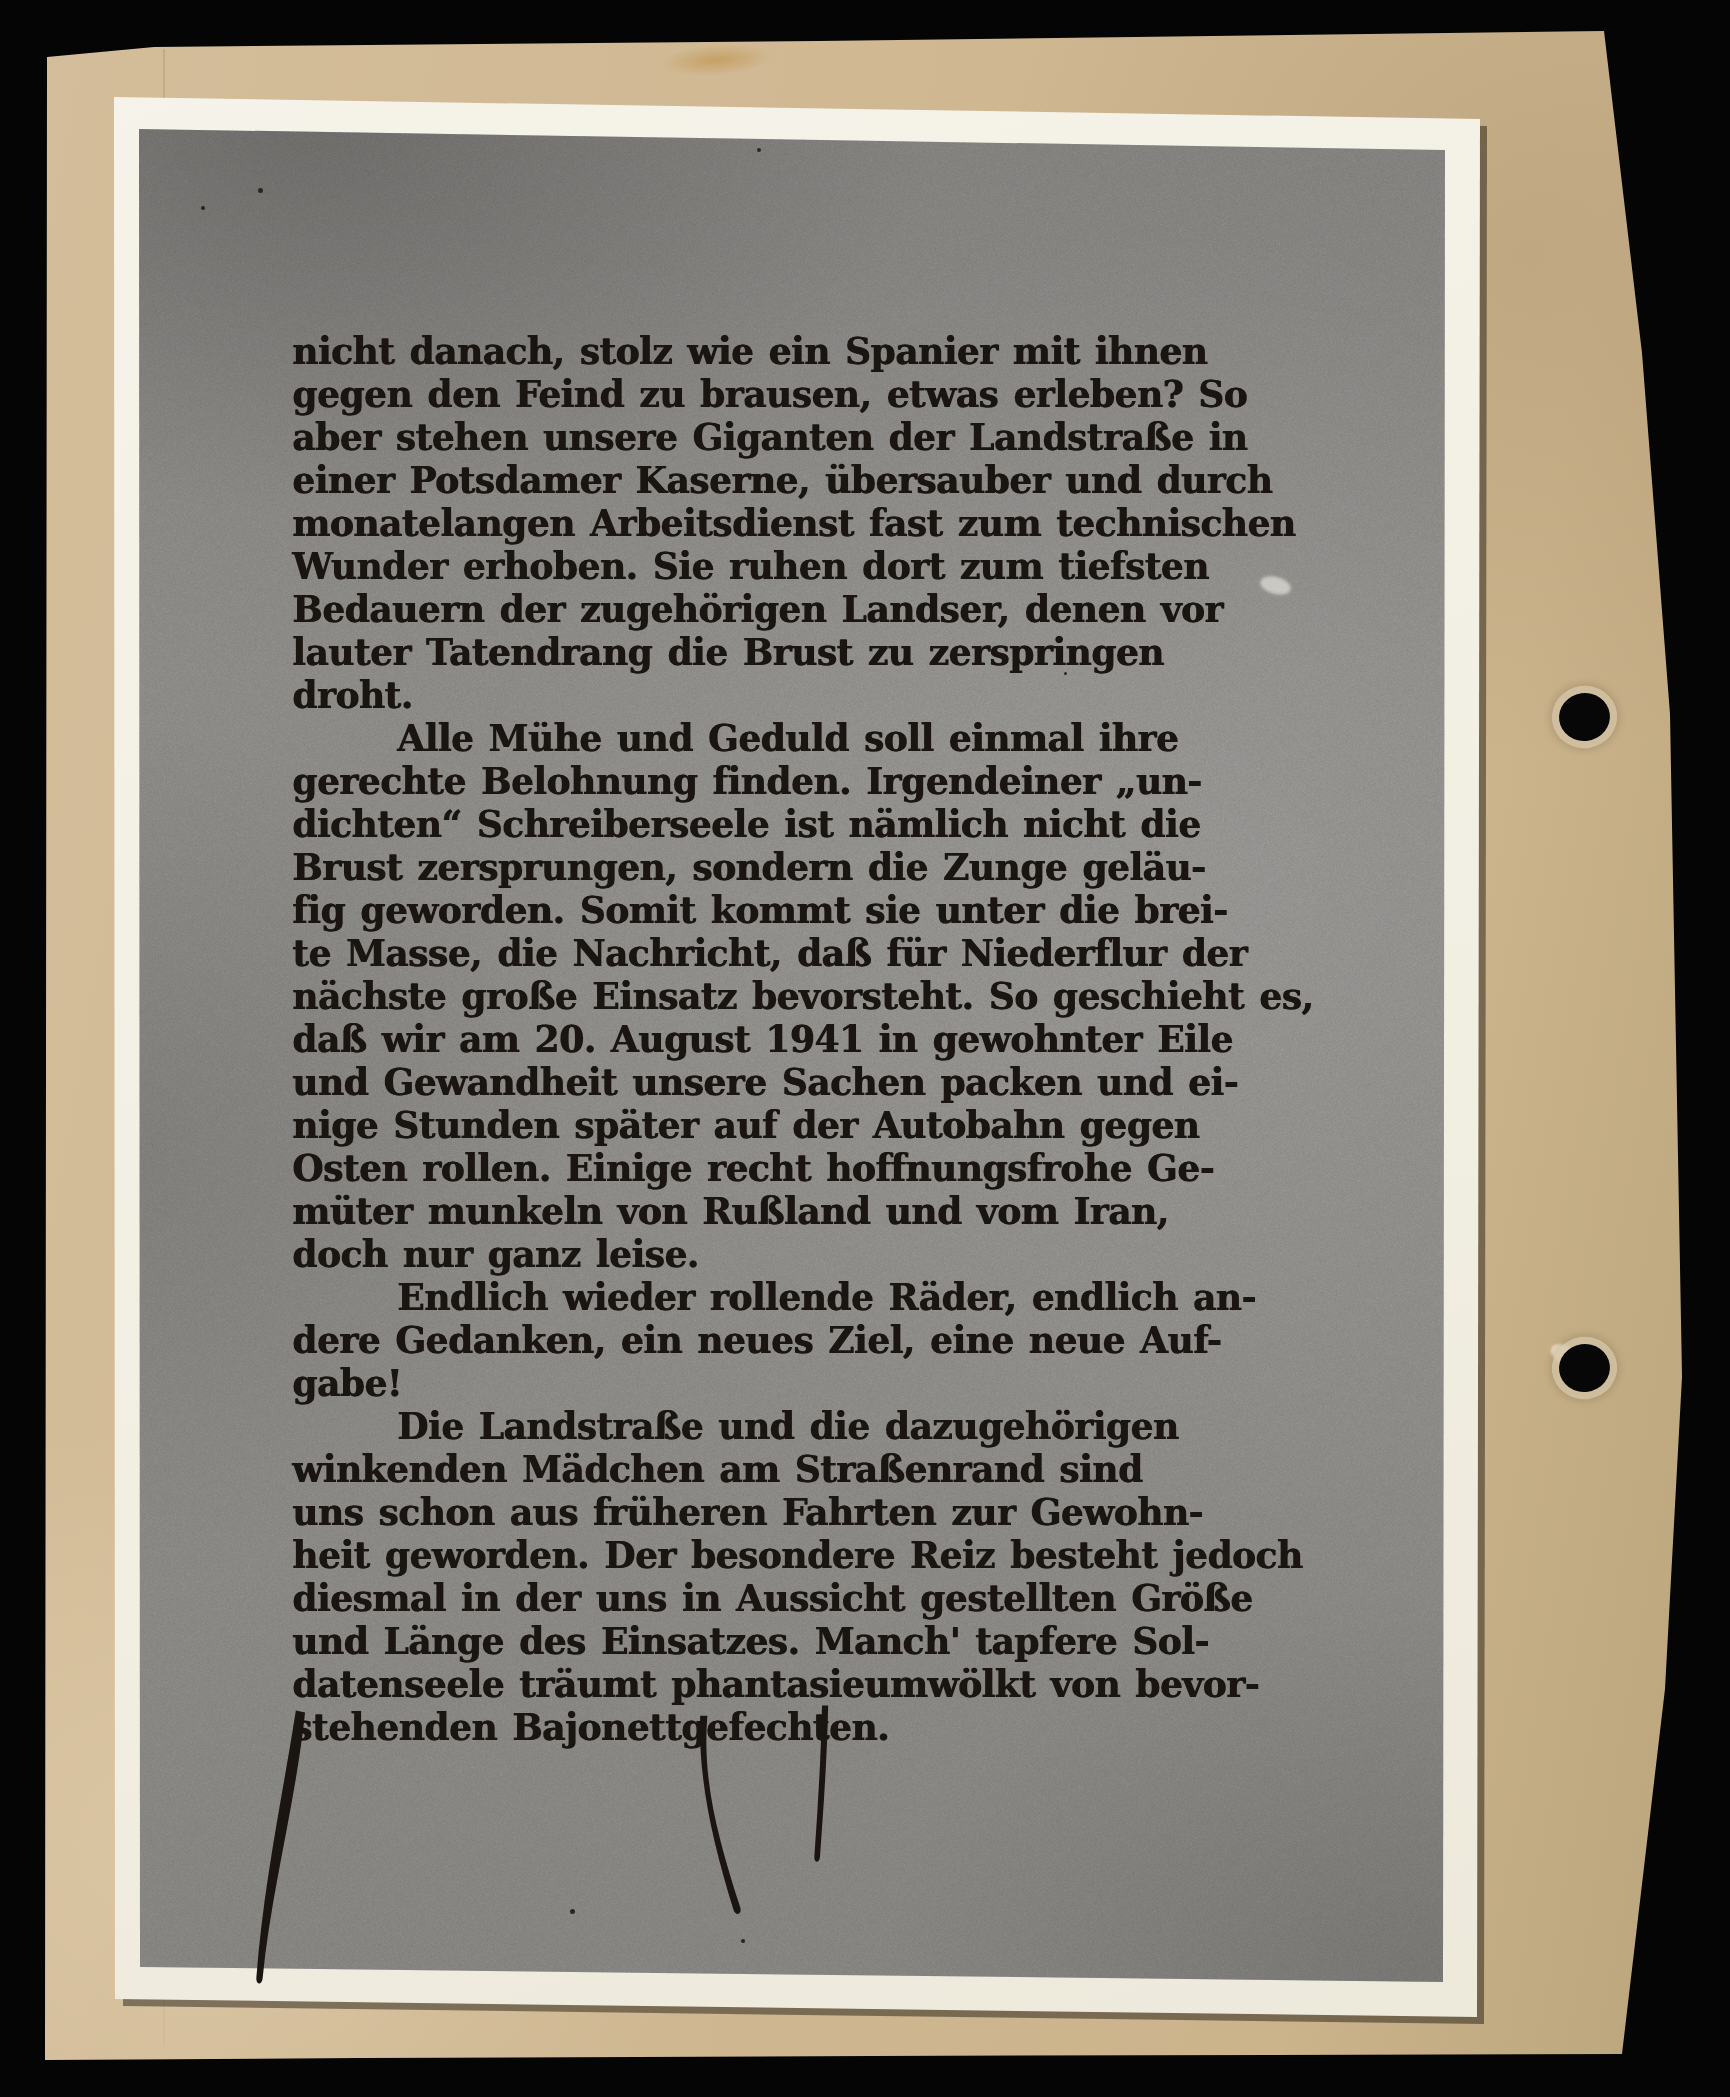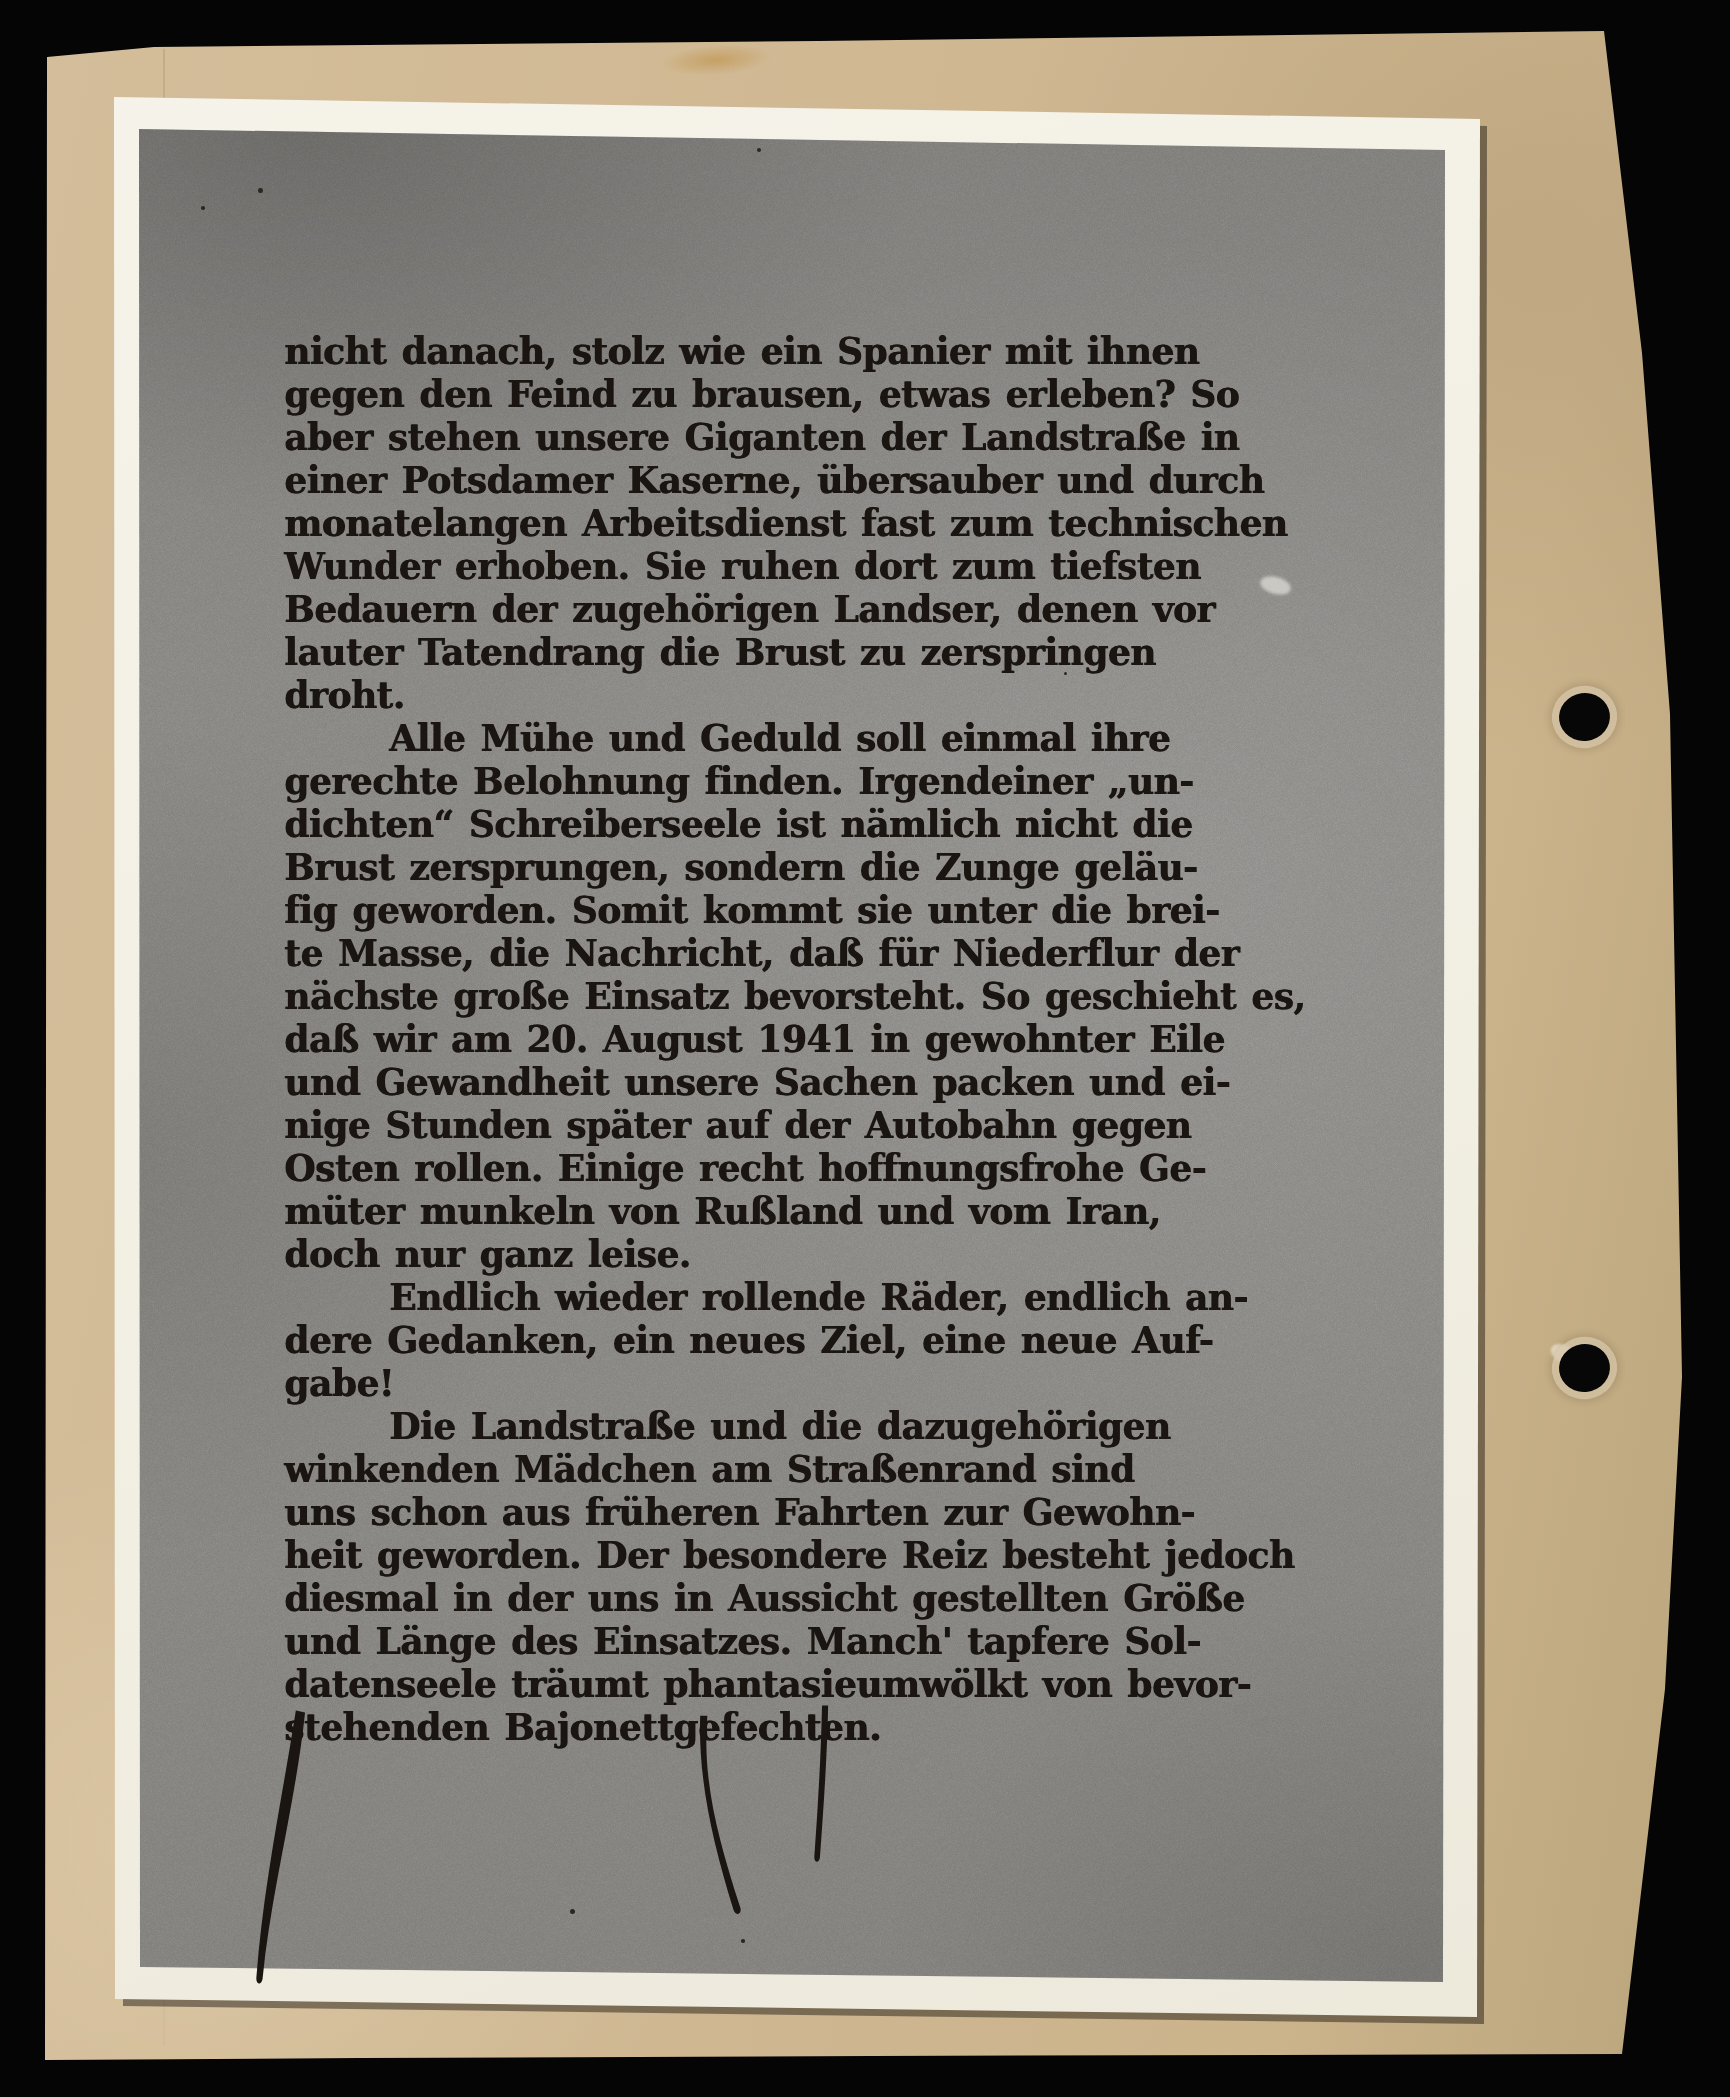--- a/index.html
+++ b/index.html
@@ -42,21 +42,21 @@
       radial-gradient(45% 26% at 82% 94%, rgba(0,0,0,.10), rgba(0,0,0,0) 70%),
       radial-gradient(38% 30% at 6% 55%, rgba(0,0,0,.09), rgba(0,0,0,0) 70%),
       linear-gradient(180deg,#979592,#a4a29e 32%,#a3a19d 68%,#9b9995);}
   .grain{position:absolute;inset:0;opacity:.5;
     clip-path:polygon(139px 129px,1445px 150px,1443px 1982px,140px 1967px);}
   .speck{position:absolute;border-radius:50%;background:#2a2723;}
   .scuff{position:absolute;left:1260px;top:577px;width:31px;height:17.4px;border-radius:50%;
     background:rgba(250,248,240,.55);filter:blur(1.5px);transform:rotate(15deg);}
 
   
-  .textblock{position:absolute;left:284px;top:328px;width:983px;color:#1a1510;}
+  .textblock{position:absolute;left:292px;top:328px;width:983px;color:#1a1510;}
   .line{height:43px;line-height:43px;font-size:36px;font-weight:bold;white-space:nowrap;
     letter-spacing:-0.5px;word-spacing:3.1px;transform:scaleY(1.05);transform-origin:left top;
     text-shadow:0.8px 0 0 currentColor;}
   .line.indent{padding-left:105px;}
 
   .flourishes{position:absolute;inset:0;}
 </style>
 </head>
 <body>
 

